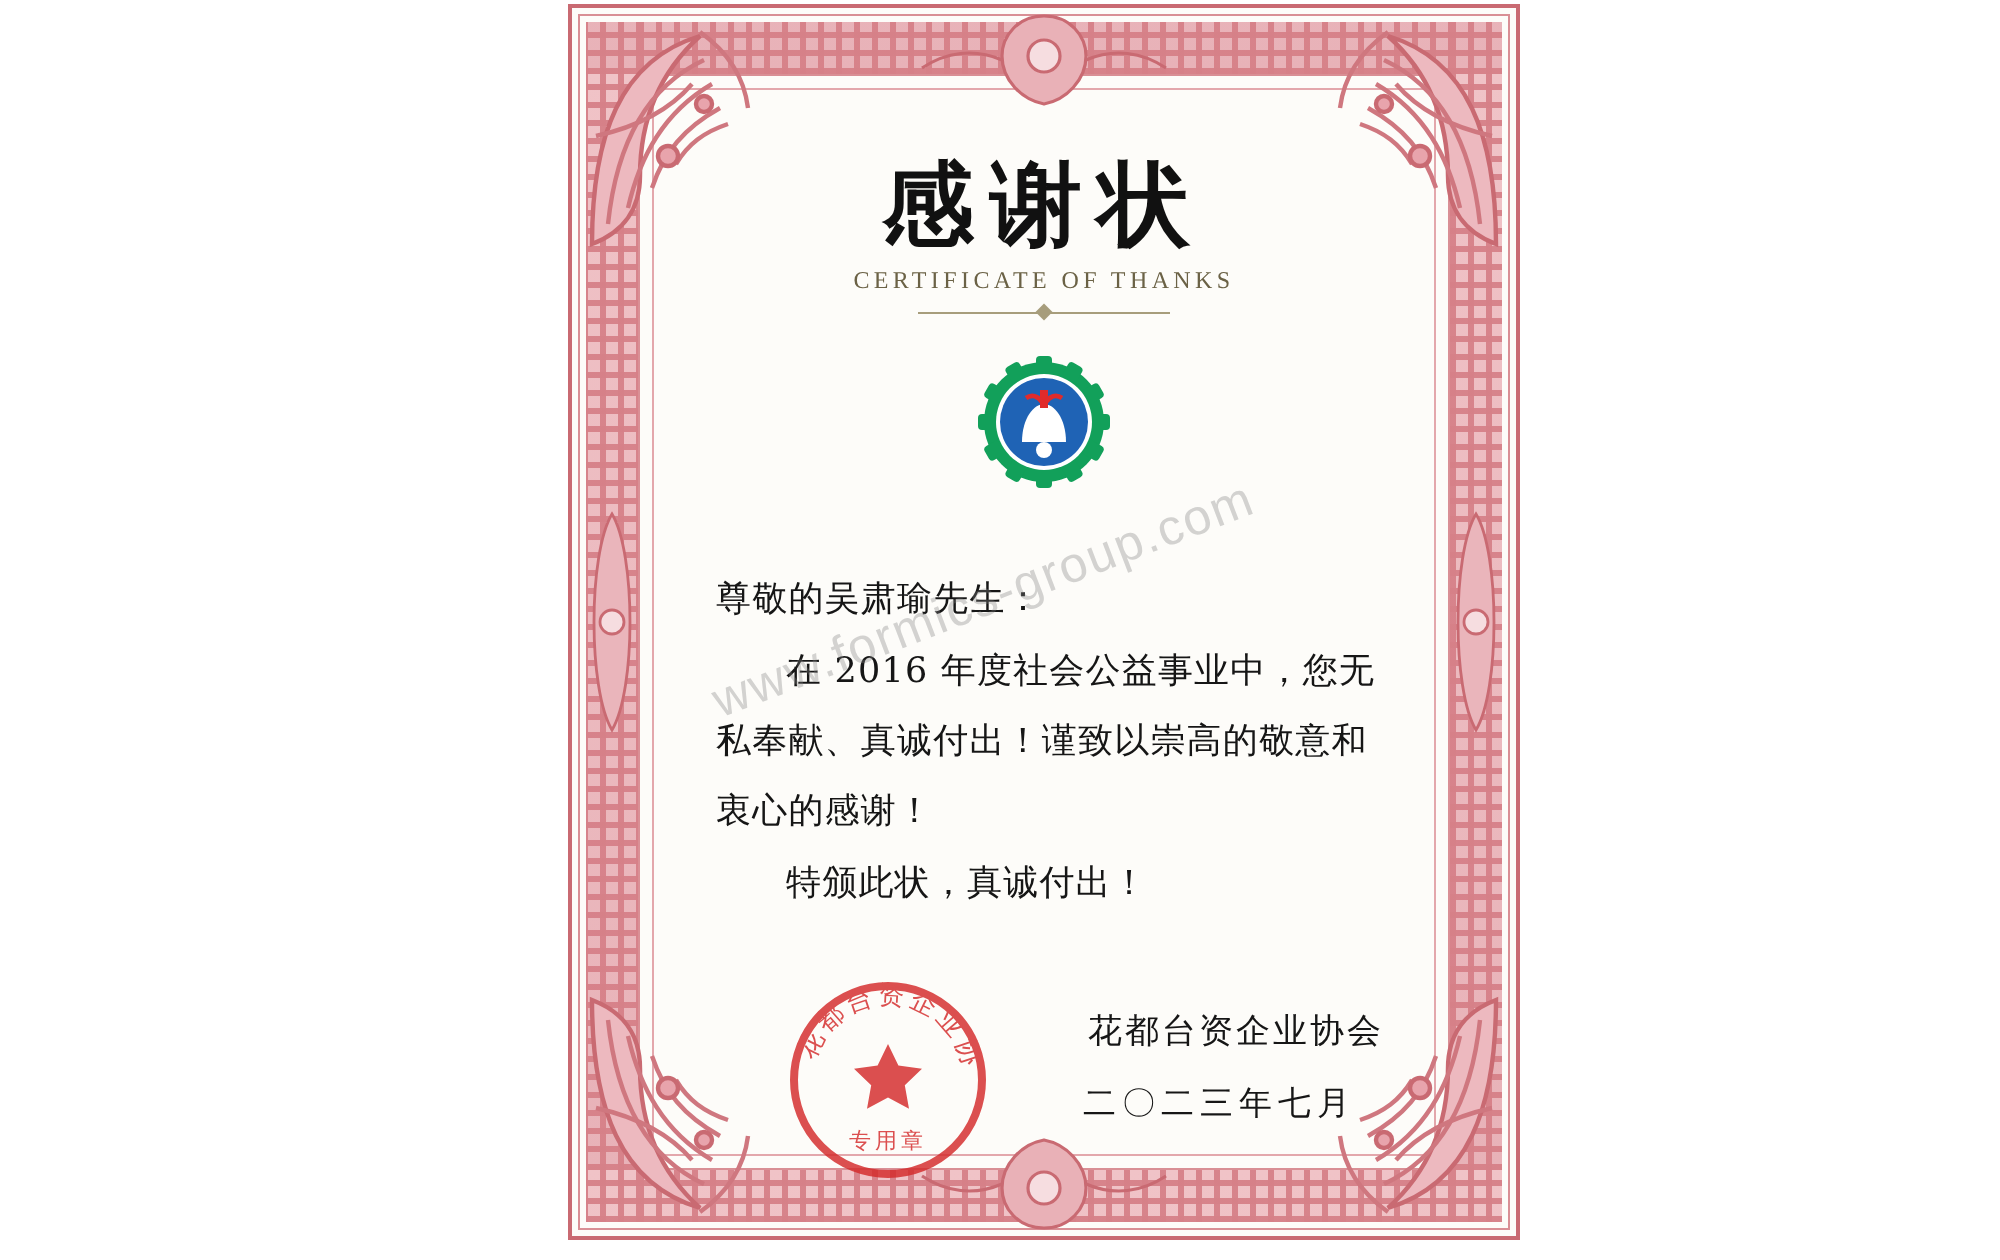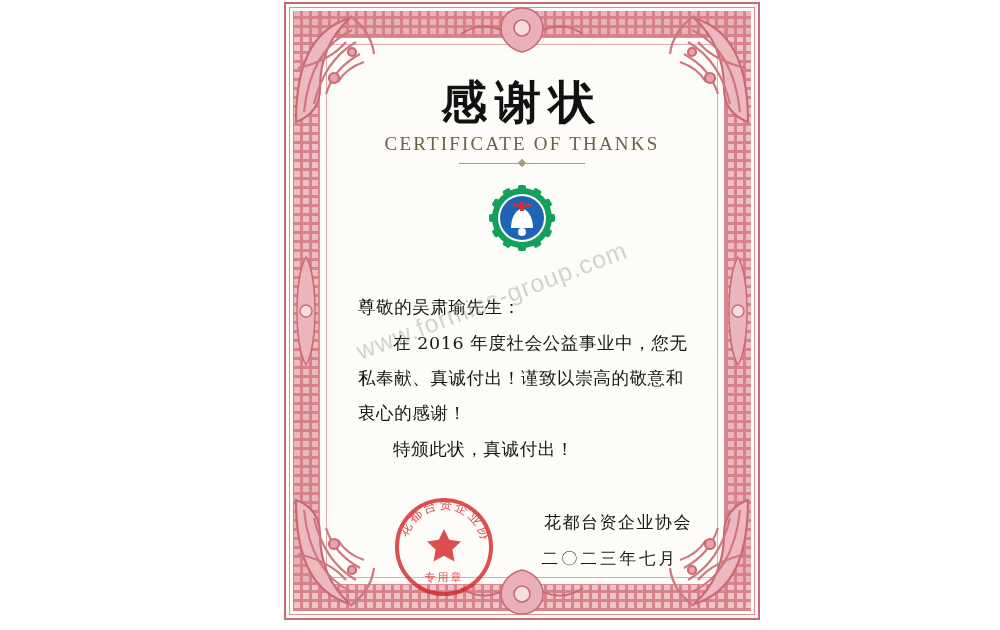--- a/index.html
+++ b/index.html
@@ -143,21 +143,21 @@
     font-size: 46px;
     font-weight: bold;
     letter-spacing: 8px;
     color: #111111;
     line-height: 1.05;
   }
   .title-en {
     text-align: center;
     margin-top: 7px;
     font-family: "Liberation Serif", serif;
-    font-size: 19px;
+    font-size: 12px;
     letter-spacing: 2.2px;
     color: #6b6246;
     font-weight: normal;
   }
   .title-rule {
     width: 126px;
     height: 6px;
     margin: 5px auto 0 auto;
     position: relative;
   }

